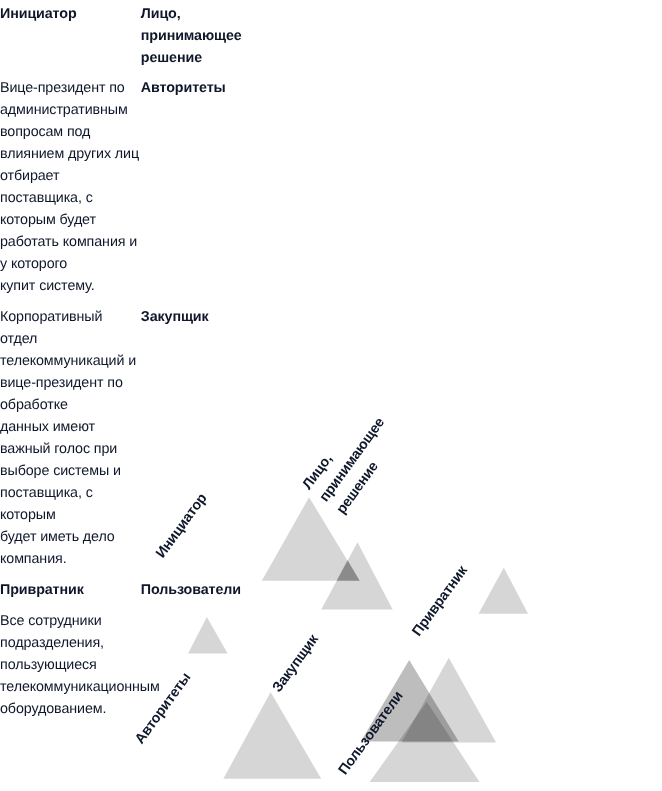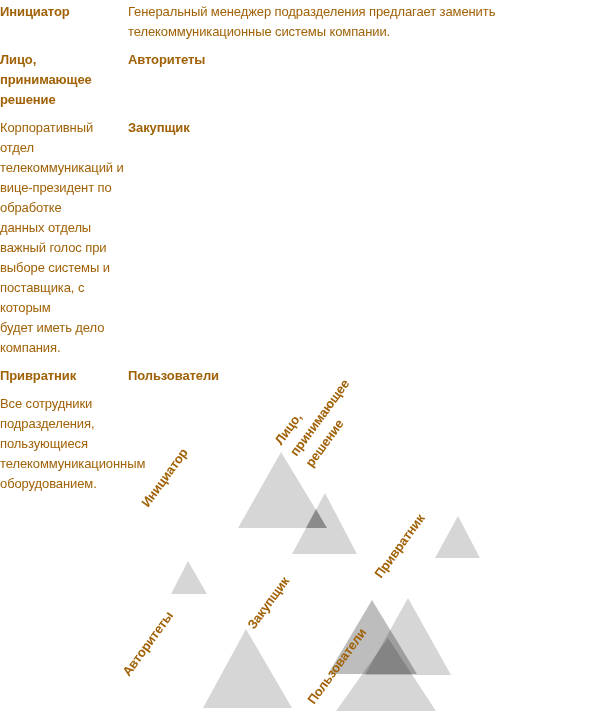--- a/index.html
+++ b/index.html
@@ -1,18 +1,18 @@
 <!DOCTYPE html>
 <html><head>
 <meta charset="utf-8">
 <style>
   html,body{margin:0;padding:0;background:#ffffff;}
   .page{
     position:relative;width:602px;height:719px;overflow:hidden;
-    background:#ffffff;color:#a16207;
+    background:#ffffff;color:#0f172a;
     font-family:"Liberation Sans", sans-serif;
   }
   .defs{
     position:absolute;left:0;top:2px;width:602px;
     display:grid;grid-template-columns:128px 1fr;row-gap:8px;
     font-size:13px;line-height:20px;letter-spacing:-0.1px;
   }
   .term{font-weight:bold;white-space:pre-line;}
   .desc{white-space:pre-line;}
   .diagram{position:absolute;left:0;top:378px;width:602px;height:341px;}
@@ -23,30 +23,31 @@
     transform-origin:0 100%;
   }
 </style>
 </head>
 <body>
 
 <div class="page">
 
   <div class="defs">
     <div class="term">Инициатор</div>
-    <div class="desc">Генеральный менеджер подразделения предлагает заменить
-телекоммуникационные системы компании.</div>
 
     <div class="term">Лицо,
 принимающее
 решение</div>
+    <div class="desc">Вице-президент по административным вопросам под влиянием других лиц
+отбирает поставщика, с которым будет работать компания и у которого
+купит систему.</div>
 
     <div class="term">Авторитеты</div>
     <div class="desc">Корпоративный отдел телекоммуникаций и вице-президент по обработке
-данных отделы важный голос при выборе системы и поставщика, с которым
+данных имеют важный голос при выборе системы и поставщика, с которым
 будет иметь дело компания.</div>
 
     <div class="term">Закупщик</div>
 
     <div class="term">Привратник</div>
 
     <div class="term">Пользователи</div>
     <div class="desc">Все сотрудники подразделения, пользующиеся телекоммуникационным
 оборудованием.</div>
   </div>

